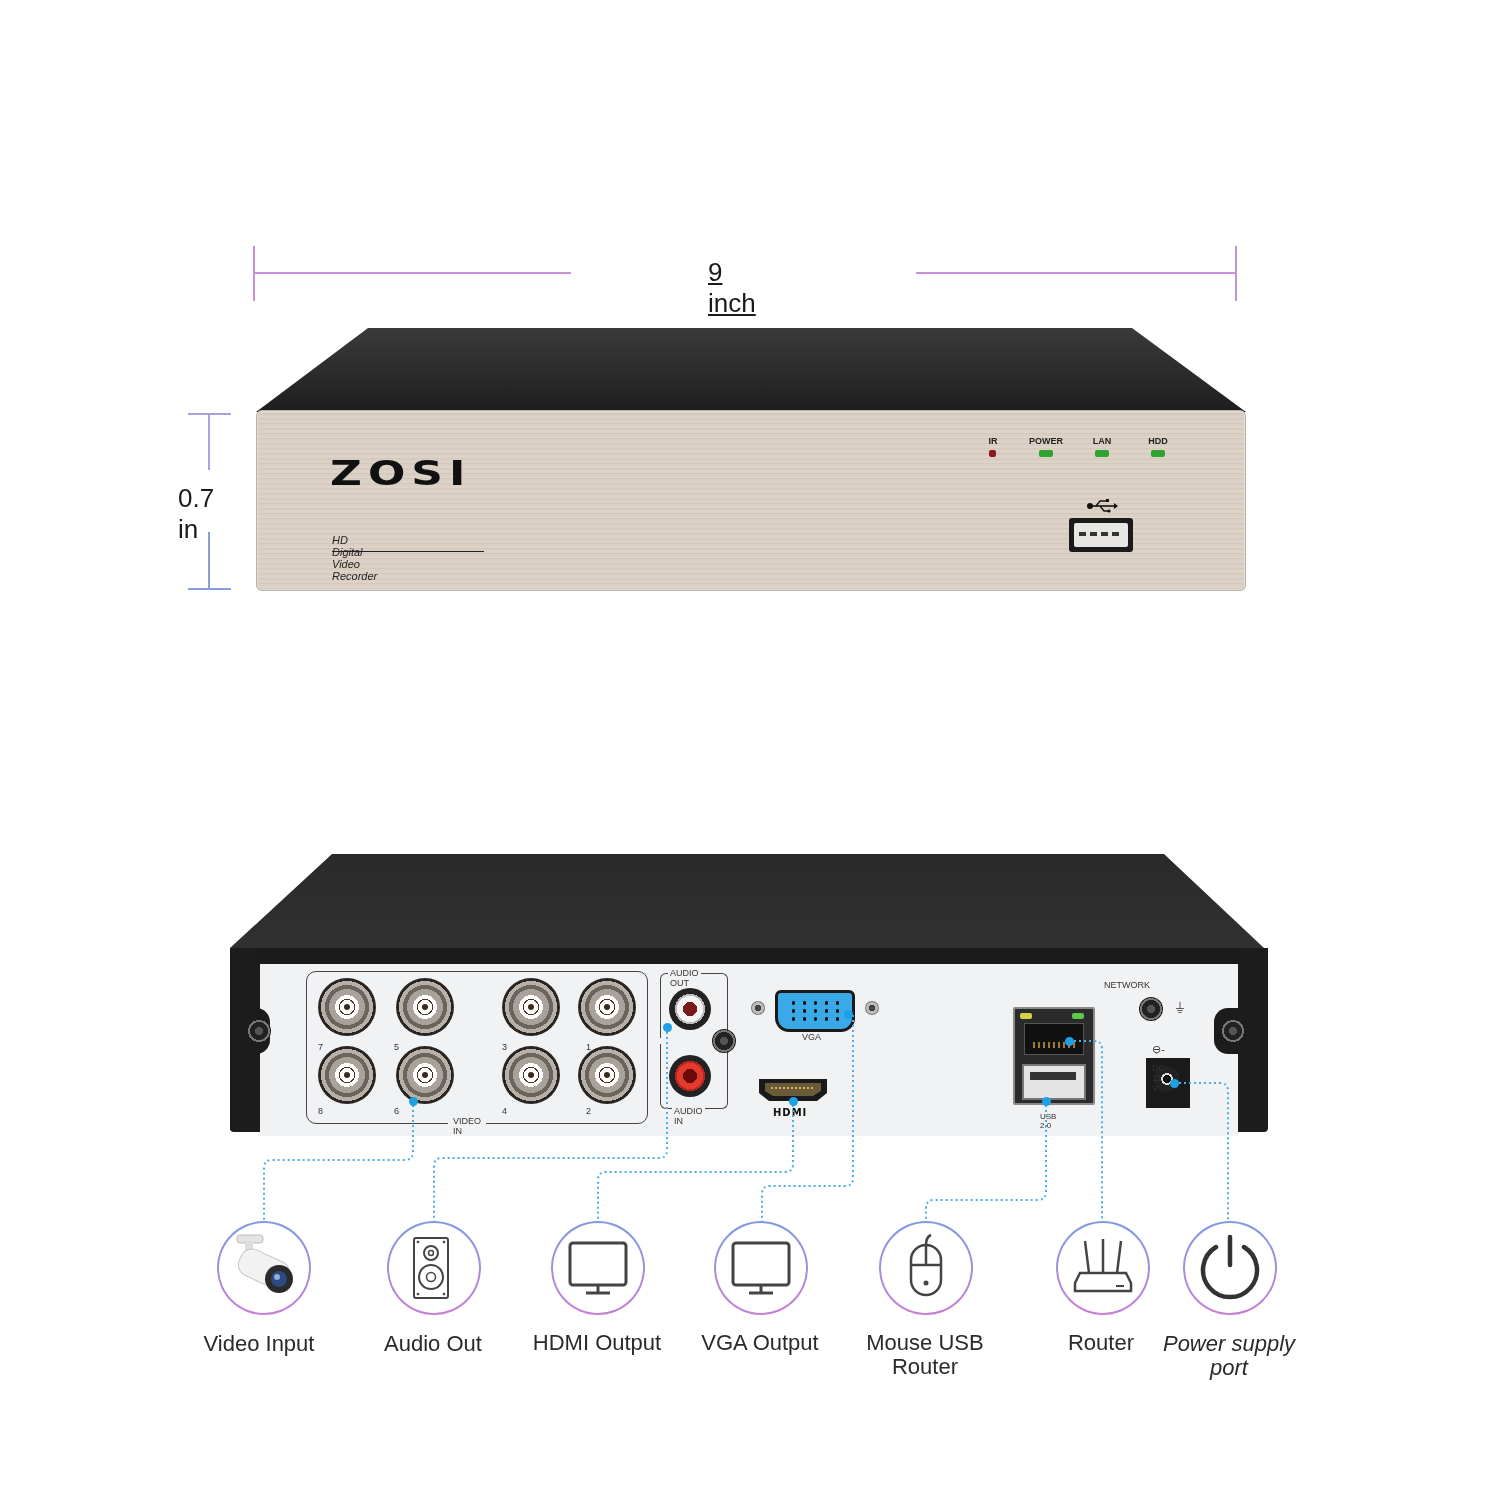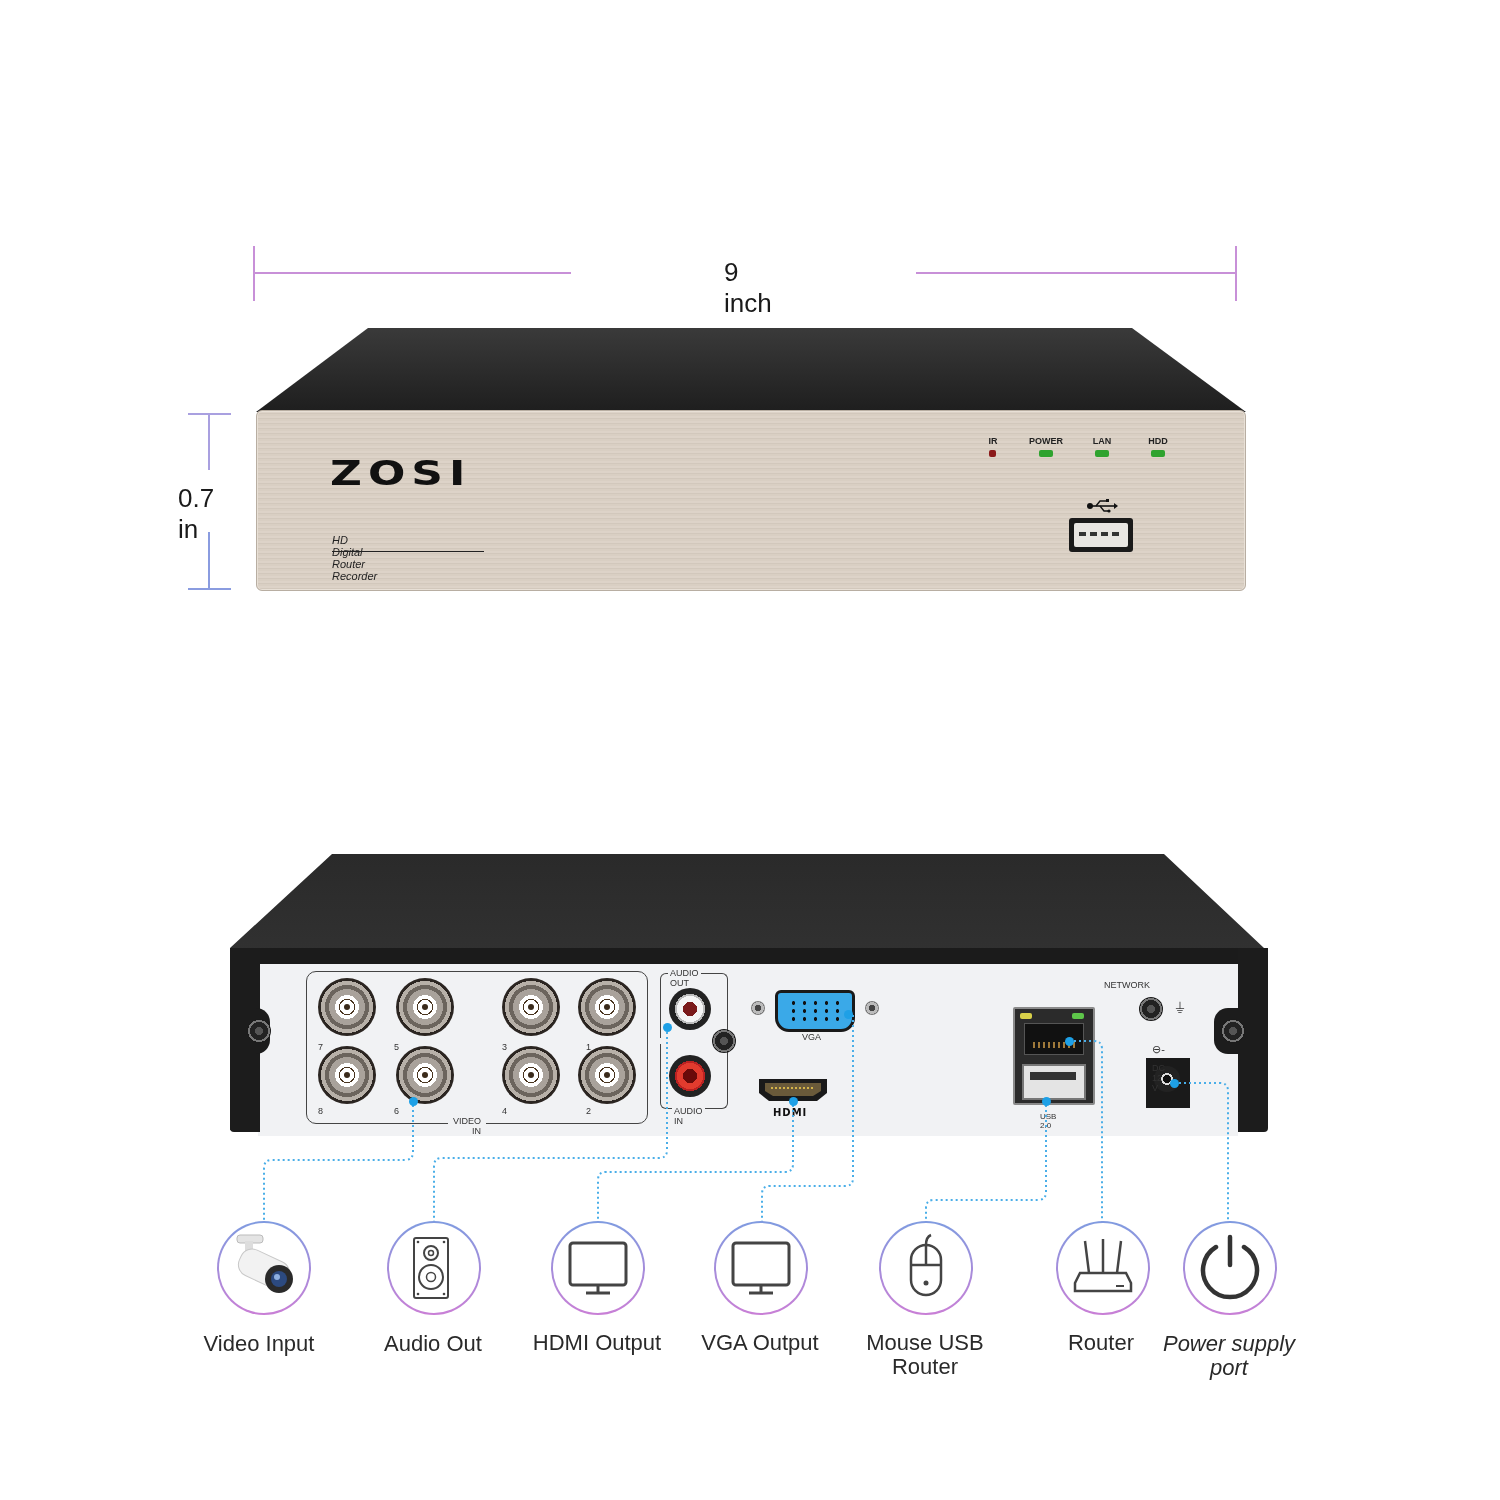--- a/index.html
+++ b/index.html
@@ -17,21 +17,21 @@
   .screw{position:absolute;width:24px;height:24px;border-radius:50%;background:radial-gradient(circle,#555 0 4px,#222 4px 9px,#777 9px 11px,#1a1a1a 11px);}
   .dot{position:absolute;width:9px;height:9px;border-radius:50%;background:#1ea0e6;}
   svg.lines{position:absolute;left:0;top:0;}
 </style>
 </head>
 <body>
 
 <div class="abs">
   <div class="abs" style="left:253px;top:246px;width:2px;height:55px;background:#c890d8;"></div>
   <div class="abs" style="left:253px;top:272px;width:318px;height:2px;background:#c890d8;"></div>
-  <div class="dim-label" style="left:724px;top:257px;">9 inch</div>
+  <div class="dim-label" style="left:708px;top:257px;text-decoration:underline;">9 inch</div>
   <div class="abs" style="left:916px;top:272px;width:320px;height:2px;background:#c890d8;"></div>
   <div class="abs" style="left:1235px;top:246px;width:2px;height:55px;background:#c890d8;"></div>
 </div>
 
 <div class="abs">
   <div class="abs" style="left:188px;top:413px;width:43px;height:2px;background:#a9a0e0;"></div>
   <div class="abs" style="left:208px;top:413px;width:2px;height:57px;background:#a9a0e0;"></div>
   <div class="dim-label" style="left:178px;top:483px;">0.7 in</div>
   <div class="abs" style="left:208px;top:532px;width:2px;height:57px;background:#8a9ce0;"></div>
   <div class="abs" style="left:188px;top:588px;width:43px;height:2px;background:#8a9ce0;"></div>
@@ -47,21 +47,21 @@
       </linearGradient>
     </defs>
     <polygon points="118,2 882,2 996,86 6,86" fill="url(#lidg)"></polygon>
   </svg>
 
   <div class="abs" style="left:256px;top:410px;width:988px;height:179px;border-radius:6px;
        background:repeating-linear-gradient(180deg,#ddd3c8 0 2px,#d2c8bc 2px 3px,#d9cfc3 3px 5px),linear-gradient(90deg,#cfc5b9,#ded5ca 50%,#cdc3b7);
        border:1px solid #b8aea2;box-shadow:inset 0 0 0 1px #e8e0d6;">
   </div>
   <div class="abs" style="left:330px;top:456px;font-size:44px;font-weight:900;letter-spacing:6px;color:#111;font-family:'DejaVu Sans',sans-serif;transform:scaleY(0.78);transform-origin:left top;line-height:44px;">ZOSI</div>
-  <div class="abs" style="left:332px;top:534px;font-size:11px;font-style:italic;color:#222;">HD Digital Router Recorder</div>
+  <div class="abs" style="left:332px;top:534px;font-size:11px;font-style:italic;color:#222;">HD Digital Video Recorder</div>
   <div class="abs" style="left:332px;top:551px;width:152px;height:1px;background:#222;"></div>
 
   <div class="led-label" style="left:968px;top:436px;">IR</div>
   <div class="led" style="left:989px;top:450px;width:7px;background:#8b1a1a;"></div>
   <div class="led-label" style="left:1021px;top:436px;">POWER</div>
   <div class="led" style="left:1039px;top:450px;width:14px;background:#2fa32f;"></div>
   <div class="led-label" style="left:1077px;top:436px;">LAN</div>
   <div class="led" style="left:1095px;top:450px;width:14px;background:#2fa32f;"></div>
   <div class="led-label" style="left:1133px;top:436px;">HDD</div>
   <div class="led" style="left:1151px;top:450px;width:14px;background:#2fa32f;"></div>
@@ -96,21 +96,21 @@
   <div class="abs" style="left:258px;top:964px;width:980px;height:172px;background:#f1f2f4;"></div>
 
   <div class="abs" style="left:230px;top:948px;width:30px;height:184px;background:#1c1c1c;border-radius:0 0 0 4px;"></div>
   <div class="abs" style="left:1238px;top:948px;width:30px;height:184px;background:#1c1c1c;border-radius:0 0 4px 0;"></div>
   <div class="abs" style="left:244px;top:1008px;width:26px;height:46px;background:#1c1c1c;border-radius:0 14px 14px 0;"></div>
   <div class="abs" style="left:1214px;top:1008px;width:28px;height:46px;background:#1c1c1c;border-radius:14px 0 0 14px;"></div>
   <div class="screw" style="left:247px;top:1019px;"></div>
   <div class="screw" style="left:1221px;top:1019px;"></div>
 
   <div class="abs" style="left:306px;top:971px;width:340px;height:151px;border:1px solid #444;border-radius:10px;"></div>
-  <div class="port-label" style="left:448px;top:1116px;background:#f1f2f4;padding:0 5px;text-align:right;">VIDEO IN</div>
+  <div class="port-label" style="left:448px;top:1116px;background:#f1f2f4;padding:0 5px;">VIDEO IN</div>
 
   <div class="bnc" style="left:318px;top:978px;"></div>
   <div class="bnc" style="left:396px;top:978px;"></div>
   <div class="bnc" style="left:502px;top:978px;"></div>
   <div class="bnc" style="left:578px;top:978px;"></div>
   <div class="bnc" style="left:318px;top:1046px;"></div>
   <div class="bnc" style="left:396px;top:1046px;"></div>
   <div class="bnc" style="left:502px;top:1046px;"></div>
   <div class="bnc" style="left:578px;top:1046px;"></div>
 

